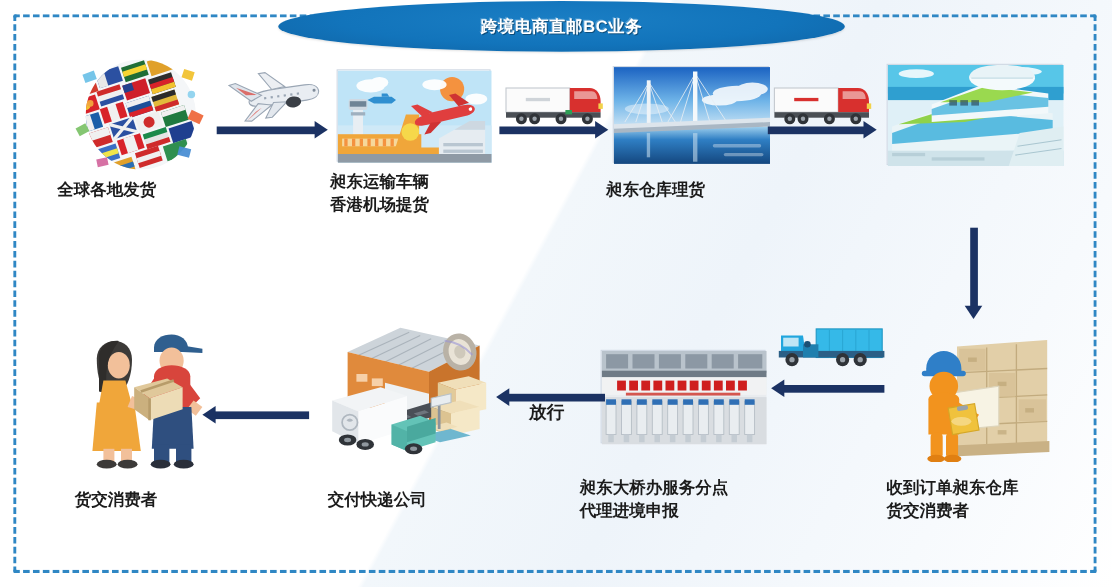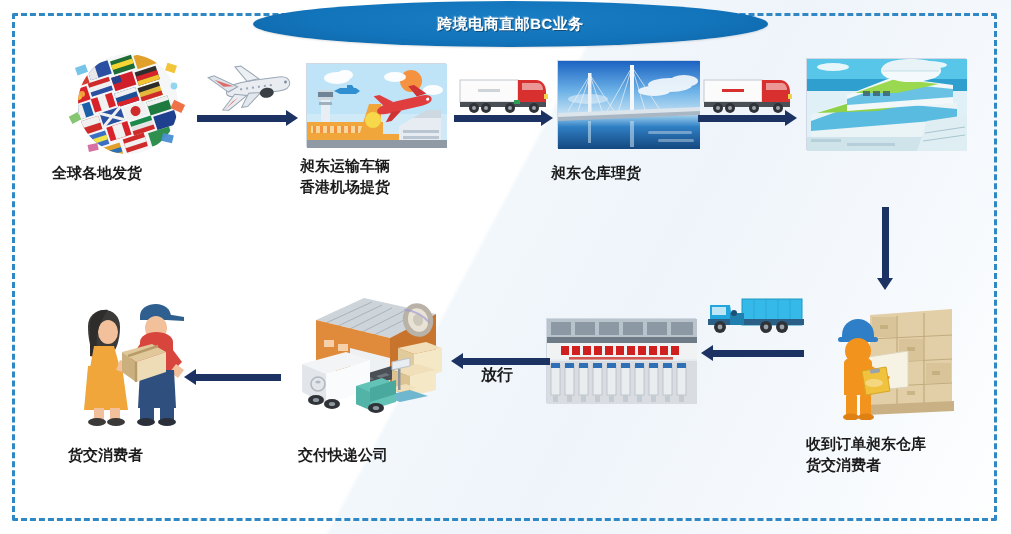--- a/index.html
+++ b/index.html
@@ -511,20 +511,22 @@
             <rect x="62" y="76" width="5" height="7"></rect>
             <rect x="76" y="76" width="5" height="7"></rect>
           <rect x="90" y="76" width="5" height="7"></rect>
             <rect x="104" y="76" width="5" height="7"></rect>
             <rect x="118" y="76" width="5" height="7"></rect>
           <rect x="132" y="76" width="5" height="7"></rect>
         </g>
       </g>
     </svg>
   </div>
+  <div class="caption" style="left:527px;top:433px;width:190px;">昶东大桥办服务分点
+代理进境申报</div>
 
   <div class="arrow-label" style="left:481px;top:325px;margin-top:40px;">放行</div>
   <div class="arrow-h left" style="left:462px;top:358px;width:88px;"></div>
 
   <div class="node" style="left:286px;top:292px;width:164px;height:130px;">
     <svg width="164" height="130" viewBox="0 0 164 130">
 
       <path d="M30 28 L78 6 L150 22 L104 46 Z" fill="#cdd4da"></path>
       <g stroke="#aab3bb" stroke-width="1">
         <path d="M40 31 L86 10"></path>

